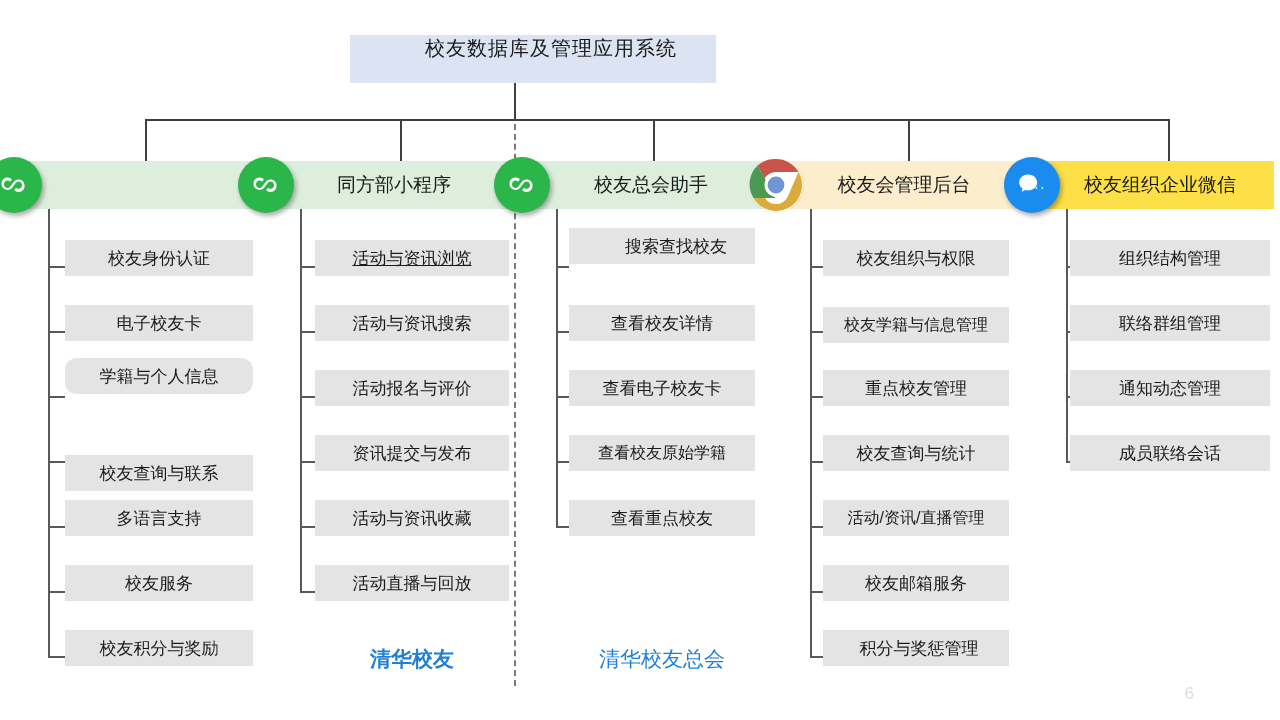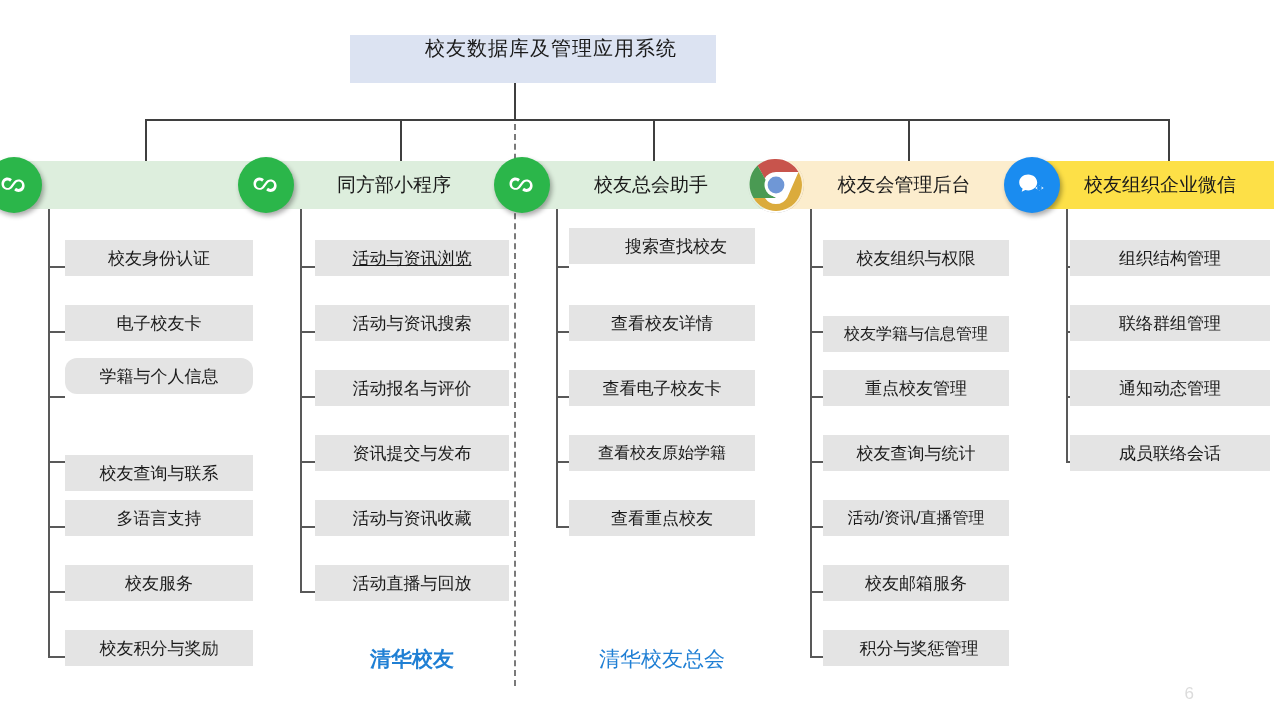--- a/index.html
+++ b/index.html
@@ -189,21 +189,21 @@
             <circle cx="28" cy="28" r="11.5" fill="#ffffff"></circle>
             <circle cx="28" cy="28" r="8.4" fill="#6f97d6"></circle>
           </svg>
         </span>
         <span class="head-label">校友会管理后台</span>
       </div>
       <div class="line vline line-thin" style="left:810px;top:209px;height:447px;"></div>
       <div class="line hline line-thin" style="left:810px;top:266px;width:13px;"></div>
       <div class="leaf" style="left:823px;top:240px;width:186px;">校友组织与权限</div>
       <div class="line hline line-thin" style="left:810px;top:331px;width:13px;"></div>
-      <div class="leaf small" style="left:823px;top:316px;width:186px;">校友学籍与信息管理</div>
+      <div class="leaf small" style="left:823px;top:307px;width:186px;">校友学籍与信息管理</div>
       <div class="line hline line-thin" style="left:810px;top:396px;width:13px;"></div>
       <div class="leaf" style="left:823px;top:370px;width:186px;">重点校友管理</div>
       <div class="line hline line-thin" style="left:810px;top:461px;width:13px;"></div>
       <div class="leaf" style="left:823px;top:435px;width:186px;">校友查询与统计</div>
       <div class="line hline line-thin" style="left:810px;top:526px;width:13px;"></div>
       <div class="leaf small" style="left:823px;top:500px;width:186px;">活动/资讯/直播管理</div>
       <div class="line hline line-thin" style="left:810px;top:591px;width:13px;"></div>
       <div class="leaf" style="left:823px;top:565px;width:186px;">校友邮箱服务</div>
       <div class="line hline line-thin" style="left:810px;top:656px;width:13px;"></div>
       <div class="leaf" style="left:823px;top:630px;width:186px;padding-left:6px;">积分与奖惩管理</div>

